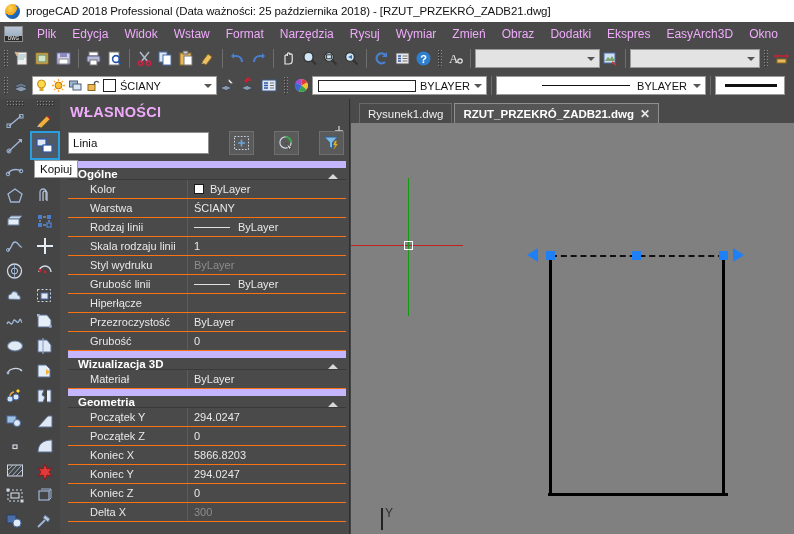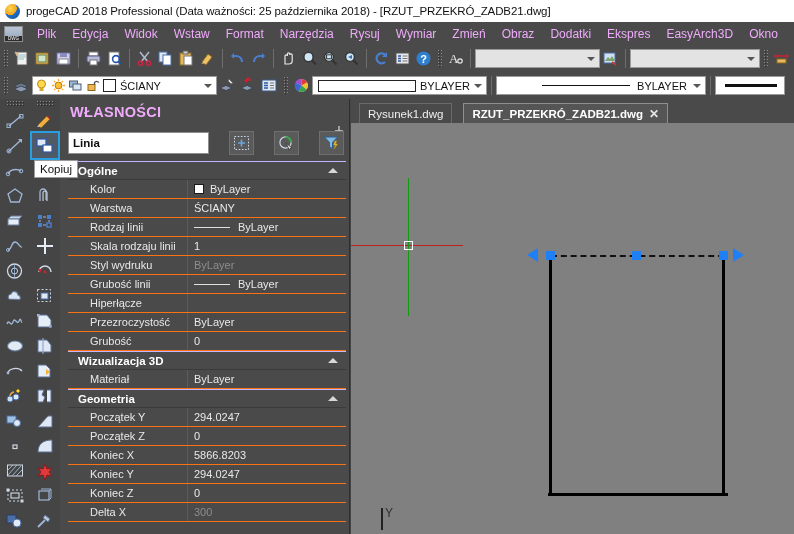--- a/index.html
+++ b/index.html
@@ -107,38 +107,38 @@
   }
   .props-title{
     position:absolute; left:10px; top:5px; font-size:14.5px; font-weight:bold;
     color:#f0abfc; letter-spacing:0.3px;
   }
   .props-pin{
     position:absolute; right:5px; top:22px; width:10px;height:10px; color:#cfcfcf;
   }
   .props-head{
     position:absolute; left:8px; top:31px; width:276px; height:26px;
-    display:flex; align-items:center; gap:20px;font-weight:bold;
+    display:flex; align-items:center; gap:20px;
   }
   .obj-combo{
     width:190px; height:22px; background:#fff; border:1px solid #8e8e8e;
     display:flex; align-items:center; padding-left:4px; font-size:11.5px; color:#111;
     position:relative;
   }
   .pbtn{
     width:25px;height:24px; background:#5a5a5a; border:1px solid #6f6f6f;
     display:flex;align-items:center;justify-content:center; flex:none;
   }
 
   .grid{
     position:absolute; left:8px; top:62px; width:278px; height:372px;
     overflow:hidden; font-size:11px;
   }
   .sect{
-    height:19px; background:#4a4a4a; border-top:1px solid #c4b5fd; border-bottom:1px solid #3a3a3a;
+    height:19px; background:#4a4a4a; border-top:7px solid #c4b5fd; border-bottom:1px solid #3a3a3a;
     display:flex; align-items:center; padding-left:10px; color:#fff; font-weight:bold;
     font-size:11.5px; position:relative;
   }
   .sect .chev{
     position:absolute; right:8px; top:6px; width:0;height:0;
     border-left:5px solid transparent;border-right:5px solid transparent;border-bottom:5px solid #d8d8d8;
   }
   .prow{
     height:19px; display:flex; align-items:center;
     border-bottom:1px solid #f97316; color:#e8e8e8;
@@ -153,21 +153,21 @@
   
   .tooltip{
     position:absolute; left:34px; top:160px; height:18px;
     background:#fff; border:1px solid #9a9a9a; color:#111;
     font-size:11.5px; display:flex; align-items:center; padding:0 5px; z-index:40;
   }
 
   
   .tabbar{
     position:absolute; left:351px; top:99px; width:443px; height:24px;
-    background:#4a4a4a; display:flex; align-items:flex-end; padding-left:8px; gap:9px;
+    background:#4a4a4a; display:flex; align-items:flex-end; padding-left:8px; gap:0px;
   }
   .tab{
     height:20px; padding:0 8px; display:flex; align-items:center; gap:6px;
     font-size:11.5px; color:#efefef; background:#4a4a4a;
     border:1px solid #6a6a6a; border-bottom:none; margin-right:2px;
   }
   .tab.active{ background:#555555; color:#ffffff; font-weight:bold; border-color:#8f8f8f; }
   .tab .x{ font-size:12px; color:#e6e6e6; }
 
   

